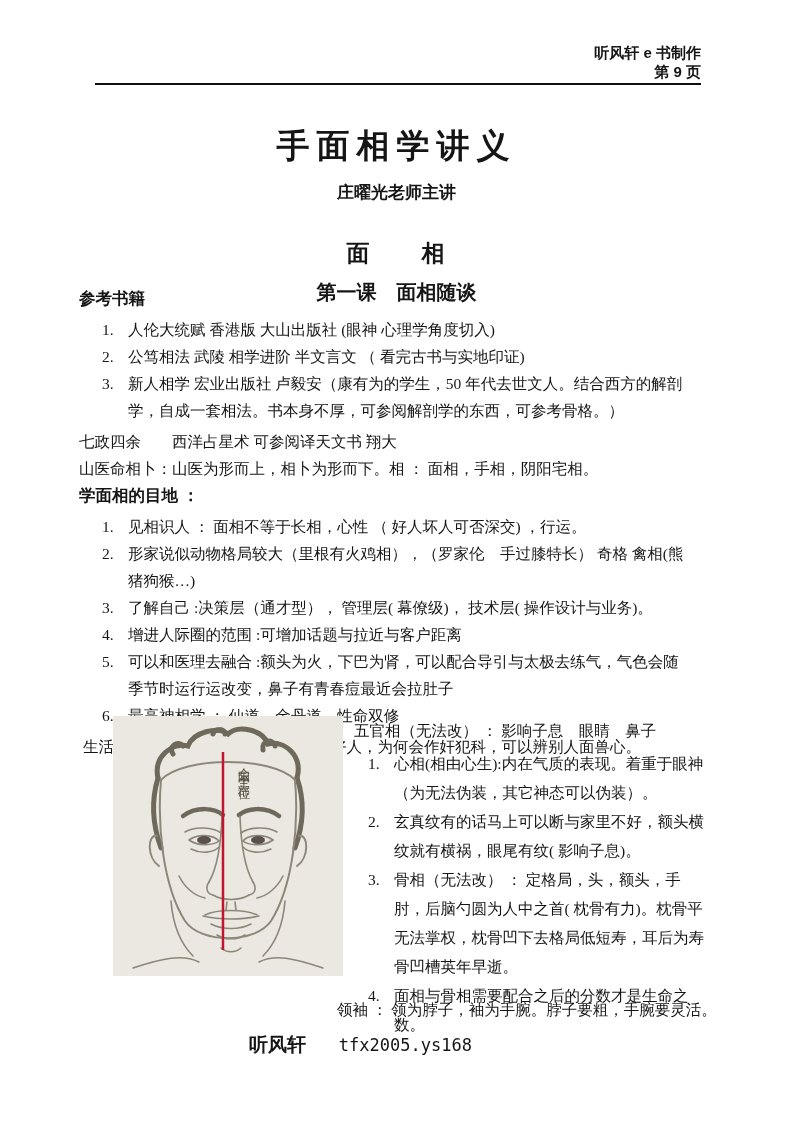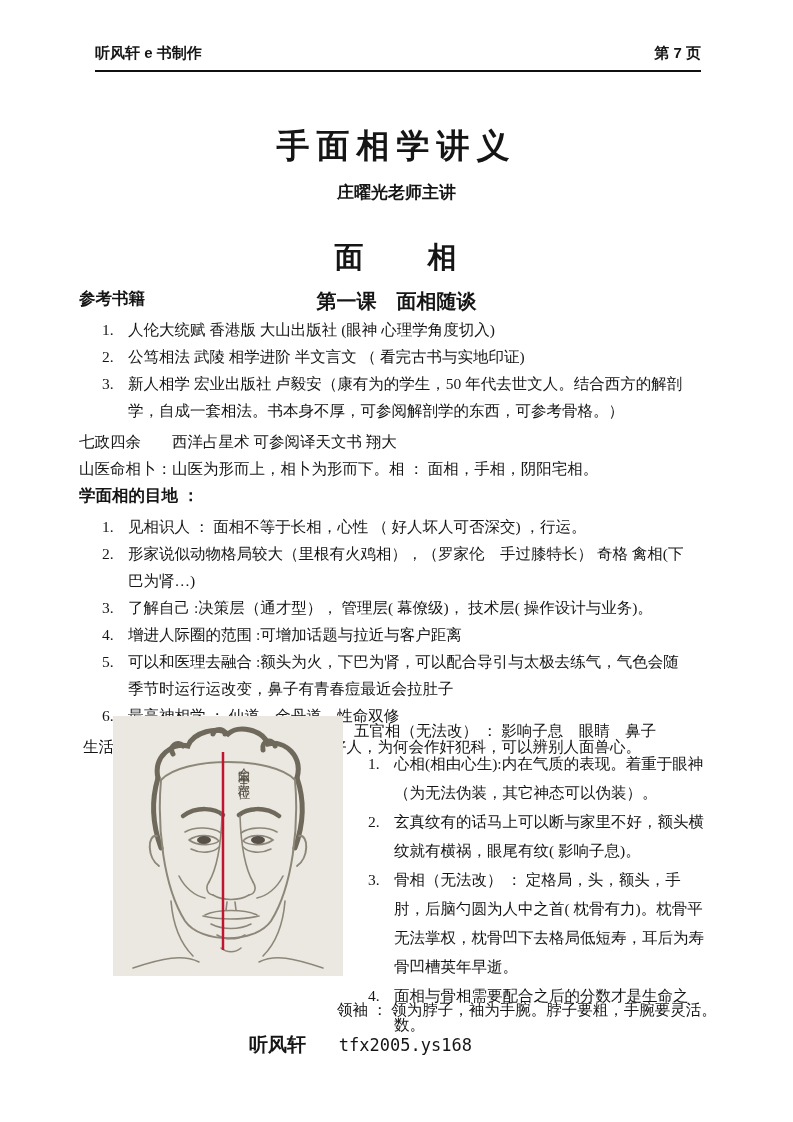--- a/index.html
+++ b/index.html
@@ -8,30 +8,30 @@
     background:#ffffff; overflow:hidden;
     font-family:"Liberation Serif","DejaVu Serif",serif;
     color:#151515;
   }
   
   .header {
     position:absolute; left:95px; right:92px; top:44px;
     display:flex; justify-content:space-between; align-items:flex-end;
     font-family:"Liberation Sans","DejaVu Sans",sans-serif;
     font-weight:bold; font-size:15px;
-    border-bottom:2px solid #101010; padding-bottom:7px;
+    border-bottom:2px solid #101010; padding-bottom:1px;flex-direction:column;
   }
   
   .title-block { position:absolute; left:0; right:0; top:124px; text-align:center; }
   .main-title {
     font-size:33px; font-weight:bold; letter-spacing:7px; margin:0;
     font-family:"Liberation Serif","DejaVu Serif",serif;
   }
   .lecturer { font-size:17px; font-weight:bold; margin-top:12px; }
-  .part-title { font-size:29px; font-weight:bold; margin-top:34px; letter-spacing:2px; }
+  .part-title { font-size:23px; font-weight:bold; margin-top:34px; letter-spacing:2px; }
   .lesson-title { font-size:20px; font-weight:bold; margin-top:10px; }
   
   .content {
     position:absolute; left:79px; top:285px; width:614px;
     font-size:15.5px; line-height:27px;
   }
   .sec-heading {
     font-family:"Liberation Sans","DejaVu Sans",sans-serif;
     font-weight:bold; font-size:16.5px; line-height:27px; margin:0;
   }
@@ -80,21 +80,21 @@
   .sk-brow { stroke:#6f695c; fill:none; stroke-width:4.5; stroke-linecap:round; }
   .sk-thin { stroke:#8d8779; fill:none; stroke-width:1.6; stroke-linecap:round; }
 </style>
 </head>
 <body>
 
 <div class="page">
 
   <div class="header">
     <span>听风轩 e 书制作</span>
-    <span>第 7 页</span>
+    <span>第 9 页</span>
   </div>
 
   <div class="title-block">
     <h1 class="main-title">手面相学讲义</h1>
     <div class="lecturer">庄曜光老师主讲</div>
     <div class="part-title">面　　相</div>
     <div class="lesson-title">第一课　面相随谈</div>
   </div>
 
   <div class="content">
@@ -105,21 +105,21 @@
       <li>公笃相法 武陵 相学进阶 半文言文 （ 看完古书与实地印证)</li>
       <li>新人相学 宏业出版社 卢毅安（康有为的学生，50 年代去世文人。结合西方的解剖学，自成一套相法。书本身不厚，可参阅解剖学的东西，可参考骨格。）</li>
     </ol>
 
     <p class="plain-line">七政四余　　西洋占星术 可参阅译天文书 翔大</p>
     <p class="plain-line">山医命相卜：山医为形而上，相卜为形而下。相 ： 面相，手相，阴阳宅相。</p>
 
     <h2 class="sec-heading">学面相的目地 ：</h2>
     <ol class="numlist">
       <li>见相识人 ： 面相不等于长相，心性 （ 好人坏人可否深交) ，行运。</li>
-      <li>形家说似动物格局较大（里根有火鸡相），（罗家伦　手过膝特长） 奇格 禽相(下巴为肾…)</li>
+      <li>形家说似动物格局较大（里根有火鸡相），（罗家伦　手过膝特长） 奇格 禽相(熊猪狗猴…)</li>
       <li>了解自己 :决策层（通才型）， 管理层( 幕僚级)， 技术层( 操作设计与业务)。</li>
       <li>增进人际圈的范围 :可增加话题与拉近与客户距离</li>
       <li>可以和医理去融合 :额头为火，下巴为肾，可以配合导引与太极去练气，气色会随季节时运行运改变，鼻子有青春痘最近会拉肚子</li>
       <li>最高神相学 ： 仙道　金丹道　性命双修</li>
     </ol>
 
     <p class="indent-line">生活上就可以看：新闻台可以看坏人好人，为何会作奸犯科，可以辨别人面兽心。</p>
   </div>
 
   <div class="figure">

